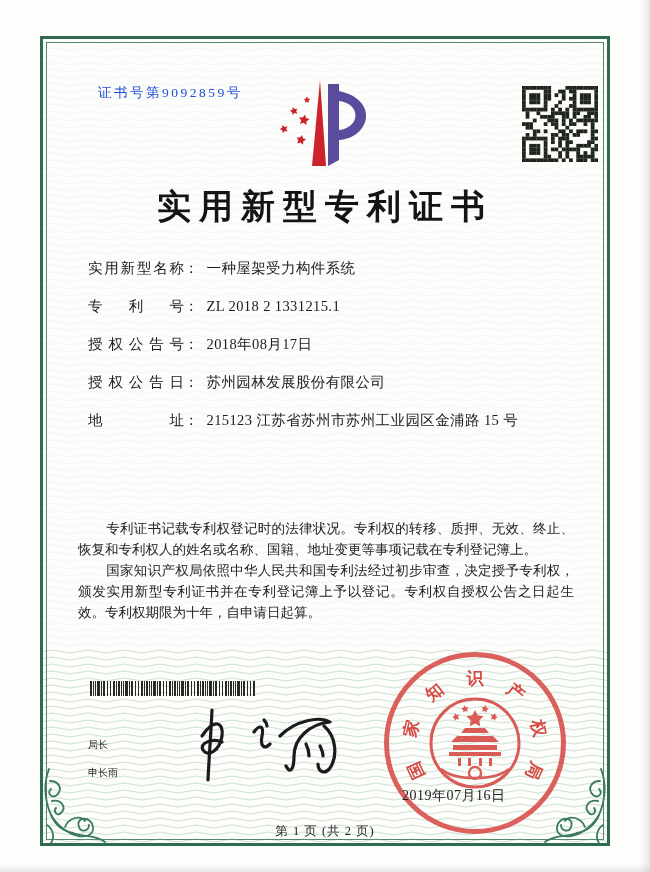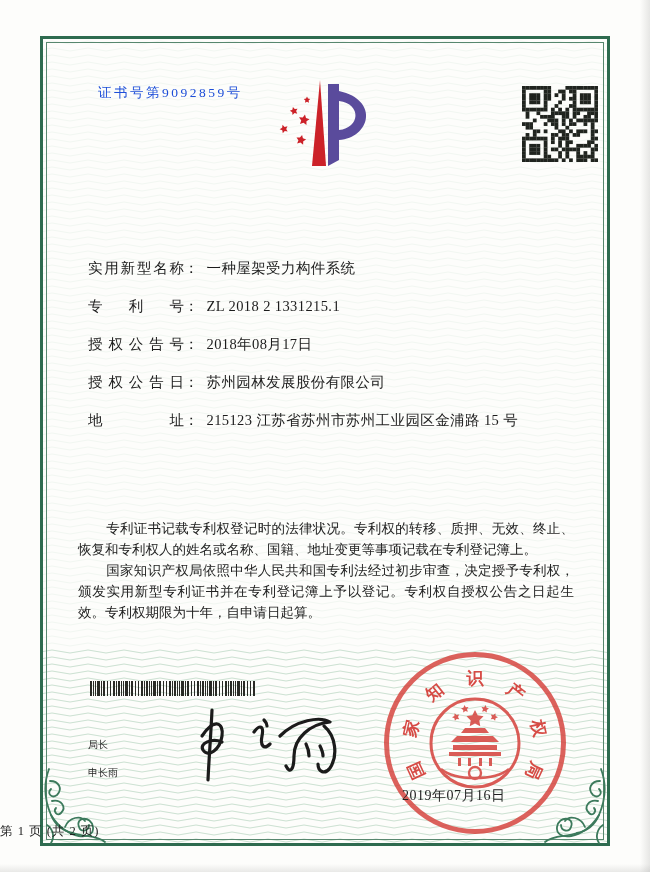--- a/index.html
+++ b/index.html
@@ -47,21 +47,21 @@
     font-family:"Liberation Sans","DejaVu Sans",sans-serif;}
   .sc:nth-of-type(1){transform:translate(-50%,-50%) rotate(-115deg) translateY(-65px);}
   .sc:nth-of-type(2){transform:translate(-50%,-50%) rotate(-77deg)  translateY(-65px);}
   .sc:nth-of-type(3){transform:translate(-50%,-50%) rotate(-38.5deg) translateY(-65px);}
   .sc:nth-of-type(4){transform:translate(-50%,-50%) rotate(0deg)    translateY(-65px);}
   .sc:nth-of-type(5){transform:translate(-50%,-50%) rotate(38.5deg) translateY(-65px);}
   .sc:nth-of-type(6){transform:translate(-50%,-50%) rotate(77deg)   translateY(-65px);}
   .sc:nth-of-type(7){transform:translate(-50%,-50%) rotate(115deg)  translateY(-65px);}
   .seal-date{position:absolute;left:402px;top:787px;width:160px;font-size:14px;letter-spacing:.5px;
     color:#1f1f1f;z-index:5;white-space:nowrap;}
-  .footer{position:absolute;left:0;right:0;top:823px;text-align:left;font-size:12.5px;
+  .footer{position:absolute;left:0;right:0;top:823px;text-align:center;font-size:12.5px;
     letter-spacing:1px;color:#222;z-index:3;}
 </style>
 </head>
 <body>
 
 <div class="page">
 
   <svg class="waves" width="564" height="807" viewBox="0 0 564 807" preserveAspectRatio="none">
     <defs>
       <pattern id="wv" width="36" height="7" patternUnits="userSpaceOnUse">
@@ -353,20 +353,21 @@
         <rect x="39.81" y="72.38" width="3.77" height="3.77"></rect>
         <rect x="47.05" y="72.38" width="3.77" height="3.77"></rect>
         <rect x="54.29" y="72.38" width="3.77" height="3.77"></rect>
         <rect x="57.90" y="72.38" width="3.77" height="3.77"></rect>
         <rect x="61.52" y="72.38" width="3.77" height="3.77"></rect>
         <rect x="68.76" y="72.38" width="3.77" height="3.77"></rect>
         <rect x="72.38" y="72.38" width="3.77" height="3.77"></rect>
       </g>
     </svg>
 
+  <h1 class="title">实用新型专利证书</h1>
 
   <div class="fields">
     <div class="frow">
       <span class="flabel">实用新型名称</span><span class="colon">：</span><span class="fval">一种屋架受力构件系统</span>
     </div>
     <div class="frow">
       <span class="flabel">专利号</span><span class="colon">：</span><span class="fval">ZL 2018 2 1331215.1</span>
     </div>
     <div class="frow">
       <span class="flabel">授权公告号</span><span class="colon">：</span><span class="fval">2018年08月17日</span>

